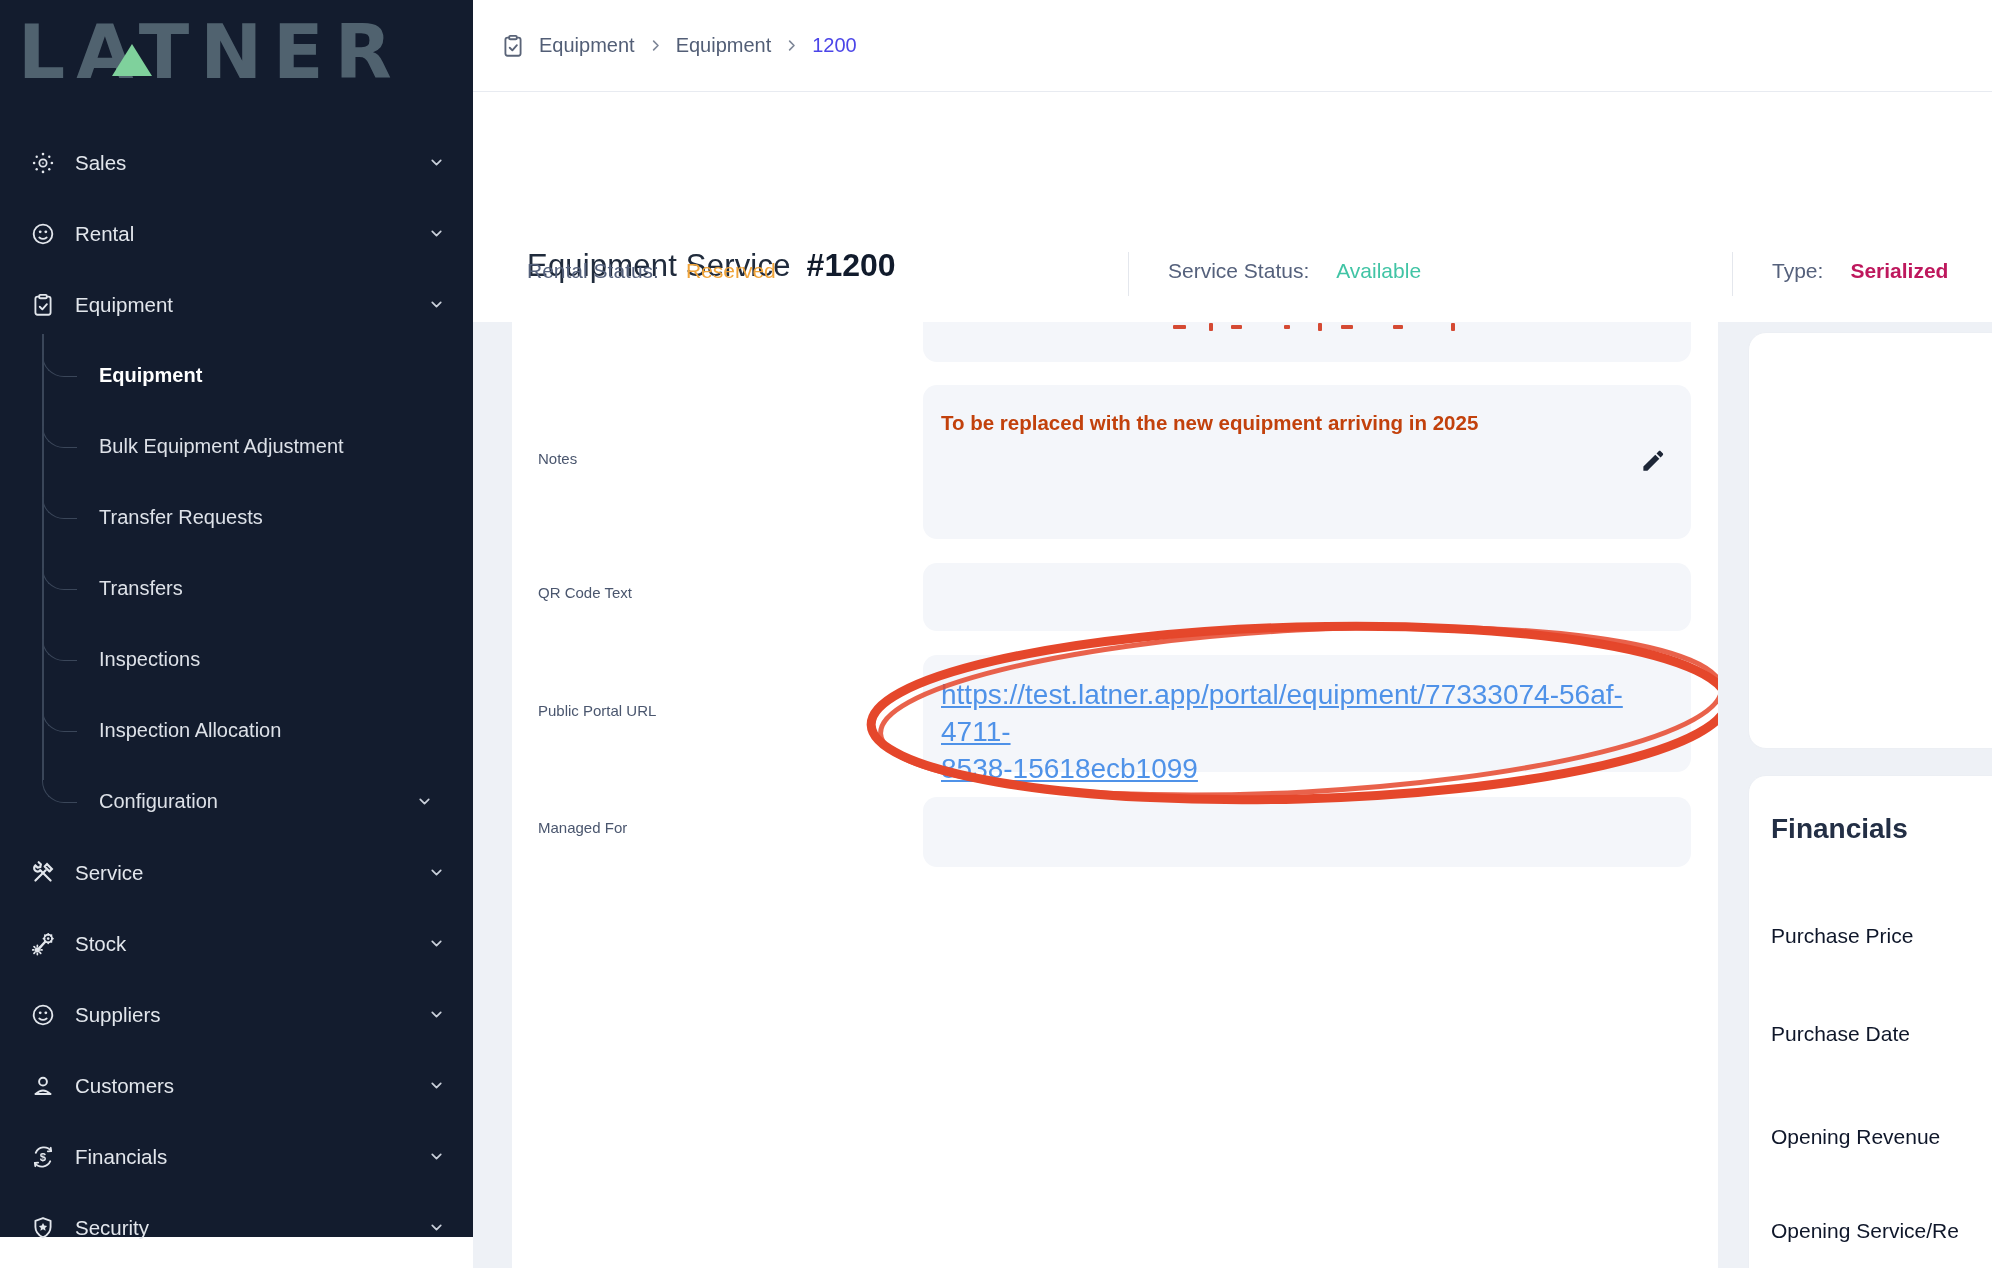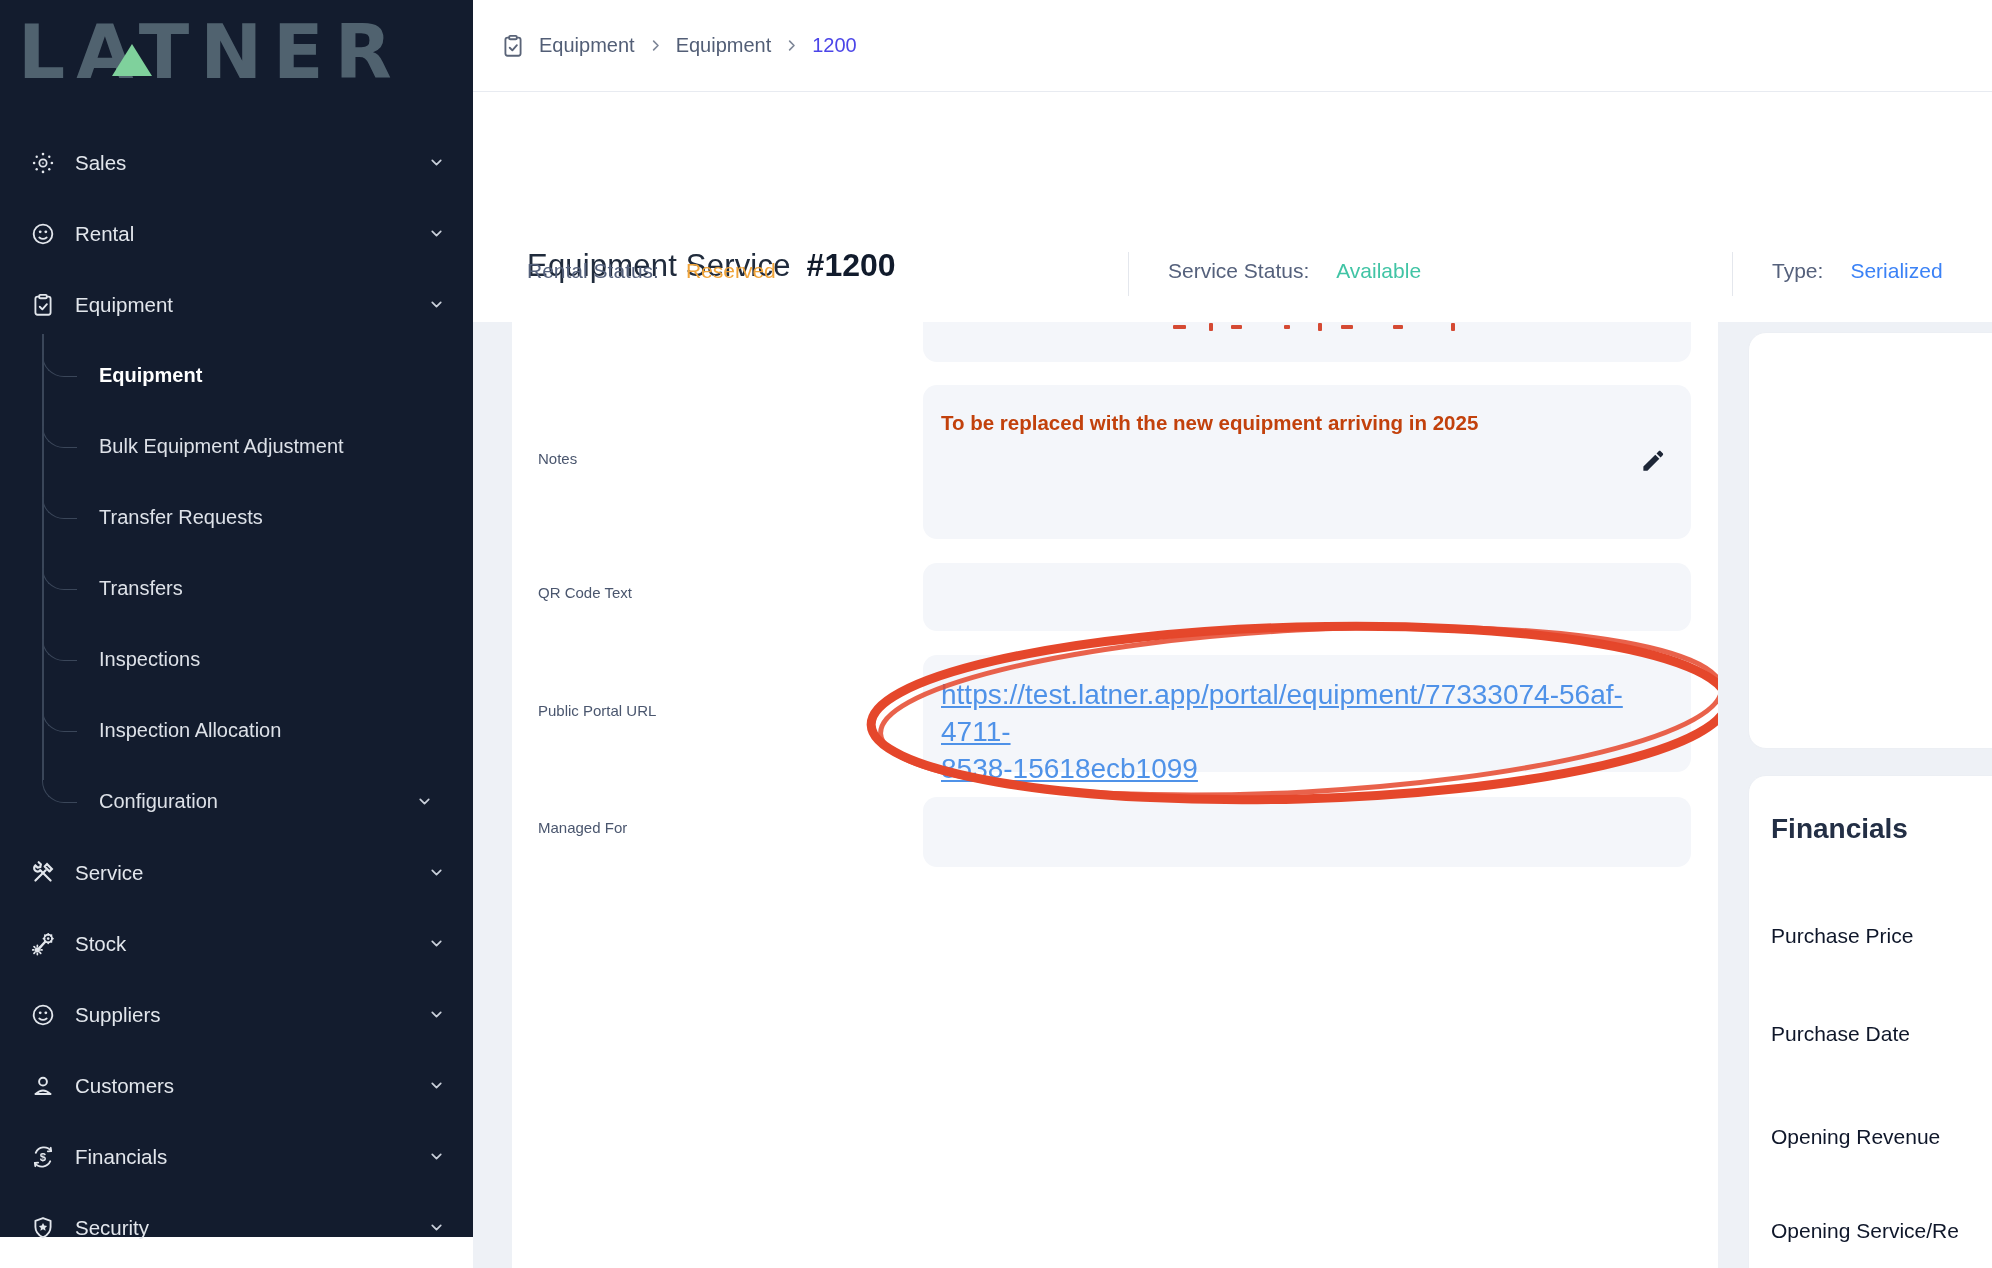--- a/index.html
+++ b/index.html
@@ -41,21 +41,21 @@
   .crumb-icon{display:flex;align-items:center;color:#5a6478;}
   .pagehead{position:relative;height:231px;background:#fff;}
   .title-row{position:absolute;left:54px;top:155px;display:flex;align-items:baseline;gap:16px;}
   .title-main{font-size:31px;color:#202b3c;font-weight:500;letter-spacing:.2px;}
   .title-num{font-size:32px;color:#111b2c;font-weight:800;}
   .status{position:absolute;top:167px;font-size:21px;color:#55617c;white-space:nowrap;}
   .status .val{margin-left:27px;font-weight:500;}
   .st-rental{left:54px;}
   .st-service{left:695px;}
   .st-type{left:1299px;}
-  .st-type .val{color:#3b82f6;font-weight:400;}
+  .st-type .val{color:#be185d;font-weight:700;}
   .vdiv{position:absolute;top:160px;width:1px;height:44px;background:#e4e7ed;}
   .vdiv1{left:655px;} .vdiv2{left:1259px;}
   .scrollarea{position:absolute;left:0;top:322px;width:1519px;height:946px;background:#eef1f6;overflow:hidden;}
   .maincard{position:absolute;left:39px;top:0;width:1206px;height:946px;background:#ffffff;overflow:hidden;}
   .flabel{position:absolute;left:26px;font-size:15px;color:#4a566e;}
   .fbox{position:absolute;left:411px;width:768px;background:#f4f6fa;border-radius:14px;}
   .box-clipped{top:-30px;height:70px;}
   .box-notes{top:63px;height:154px;}
   .box-qr{top:241px;height:68px;}
   .box-url{top:333px;height:117px;}

